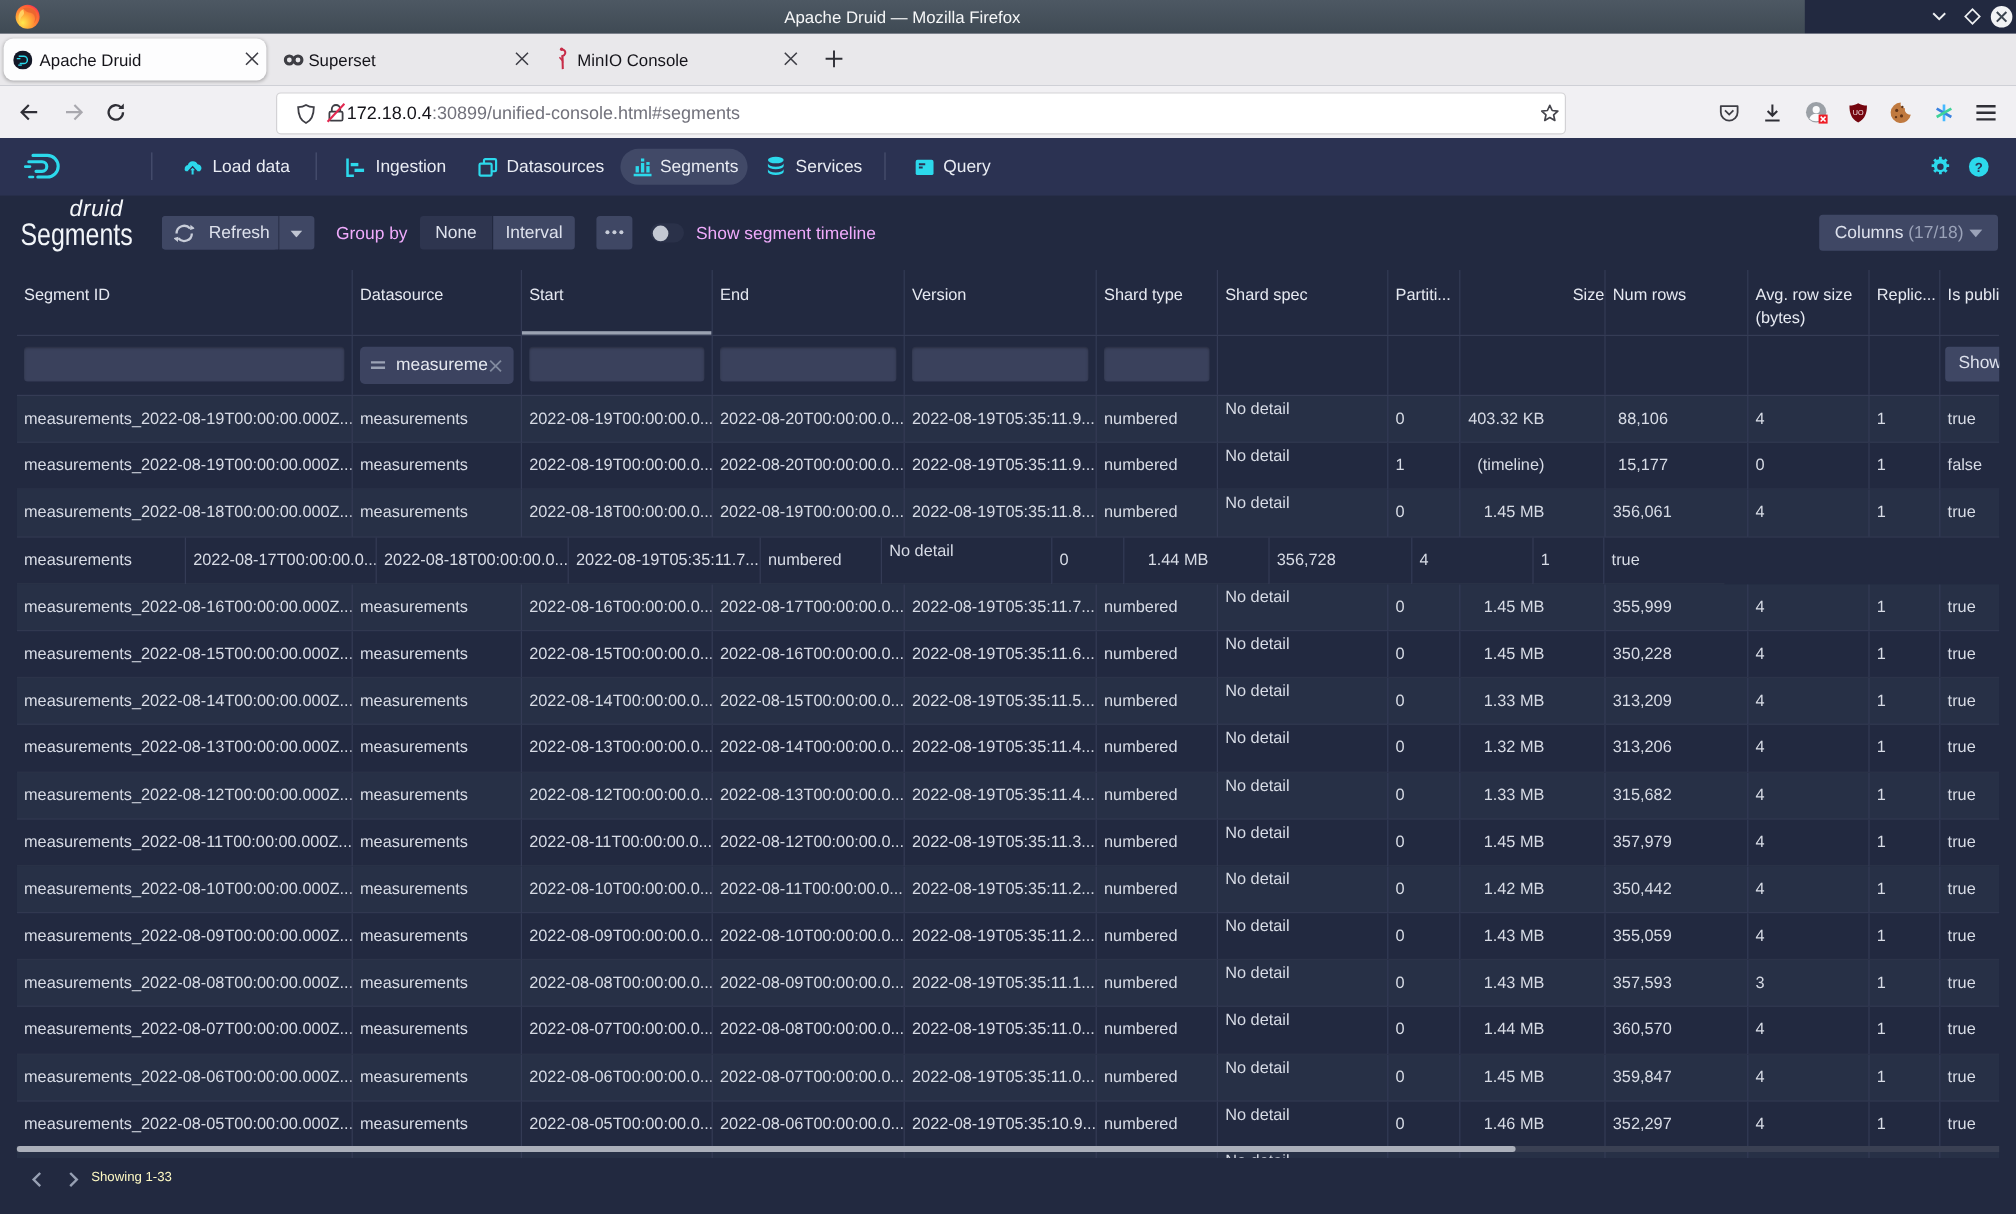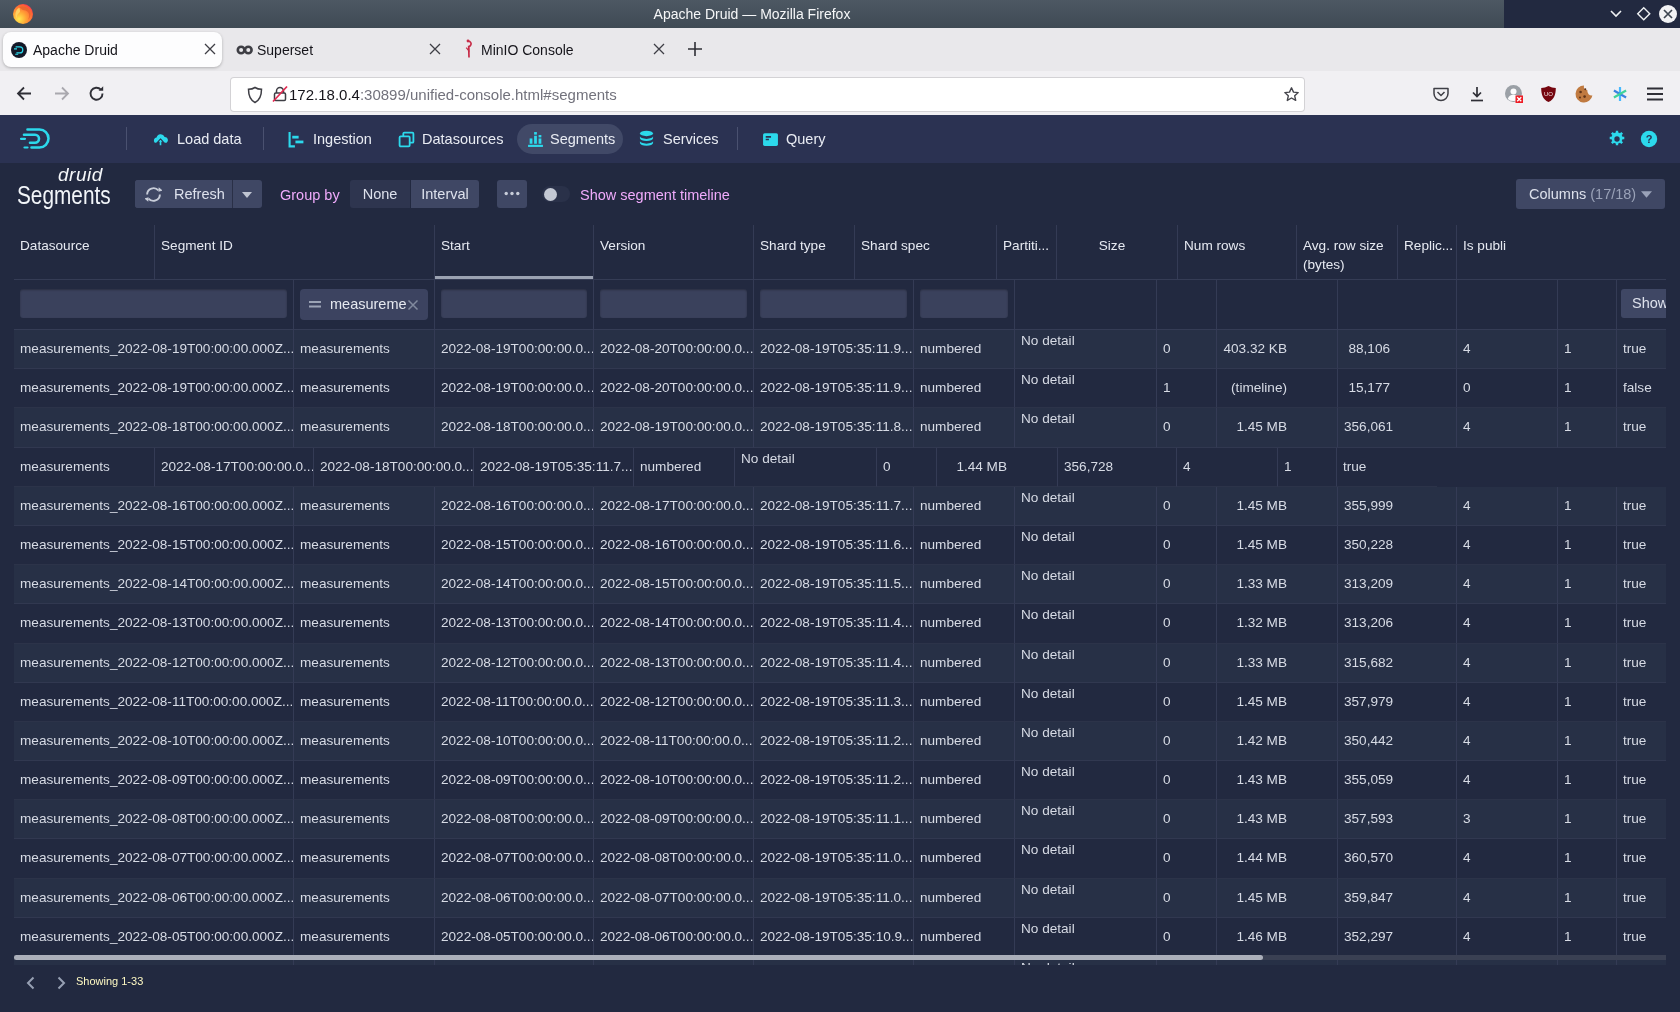--- a/index.html
+++ b/index.html
@@ -252,28 +252,29 @@
 <div class="abs" style="left:542px;top:186px;width:28px;height:16px;background:#2a3149;border-radius:8px"></div>
 <div class="abs" style="left:543.5px;top:187.5px;width:13px;height:13px;background:#c3c8d3;border-radius:50%"></div>
 <div class="grouplbl" style="left:580px;top:187px">Show segment timeline</div>
 <div class="btn" style="left:1516px;top:179px;width:149px;height:30px;line-height:30px;padding-left:13px">Columns <span style="color:#9aa2b8">(17/18)</span></div>
 <svg class="abs" style="left:1641px;top:191px" width="11" height="7" viewBox="0 0 10 6">
     <path d="M0 0 h10 l-5 6z" fill="#9aa2b8"></path>
   </svg>
 
 <div id="tablewrap">
   <div class="hrow">
+    <div class="th c1">Segment ID</div>
     <div class="th c2">Datasource</div>
-    <div class="th c1">Segment ID</div>
     <div class="th c3">Start<div style="position:absolute;left:0;right:0;bottom:0;height:3px;background:#9ba2b2"></div></div>
+    <div class="th c4">End</div>
     <div class="th c5">Version</div>
     <div class="th c6">Shard type</div>
     <div class="th c7" style="padding-top:11px;line-height:19px">Shard spec</div>
     <div class="th c8">Partiti...</div>
-    <div class="th c9" style="text-align:center;padding-right:16px">Size</div>
+    <div class="th c9" style="text-align:right;padding-right:0">Size</div>
     <div class="th c10" style="text-align:left;padding-right:0">Num rows</div>
     <div class="th c11">Avg. row size<br>(bytes)</div>
     <div class="th c12">Replic...</div>
     <div class="th c13">Is publi</div>
   </div>
   <div class="frow">
     <div class="fc c1">
         <div class="finput"></div>
       </div>
     <div class="fc c2">

